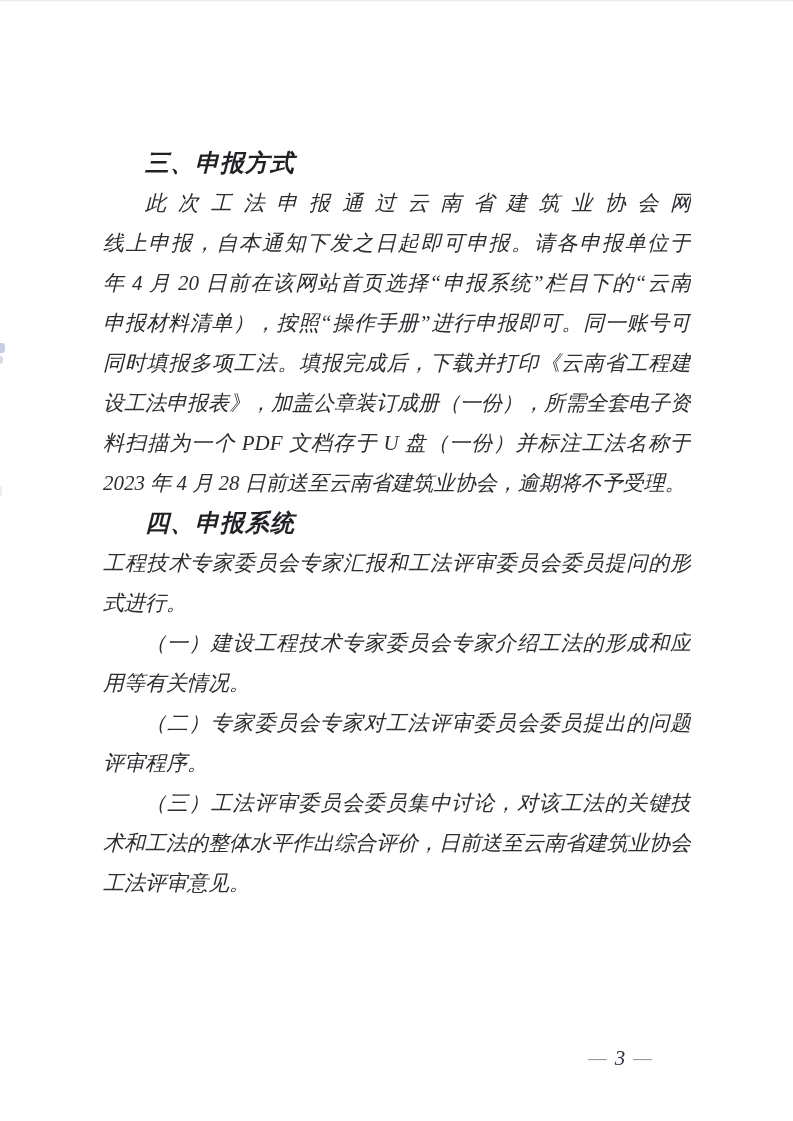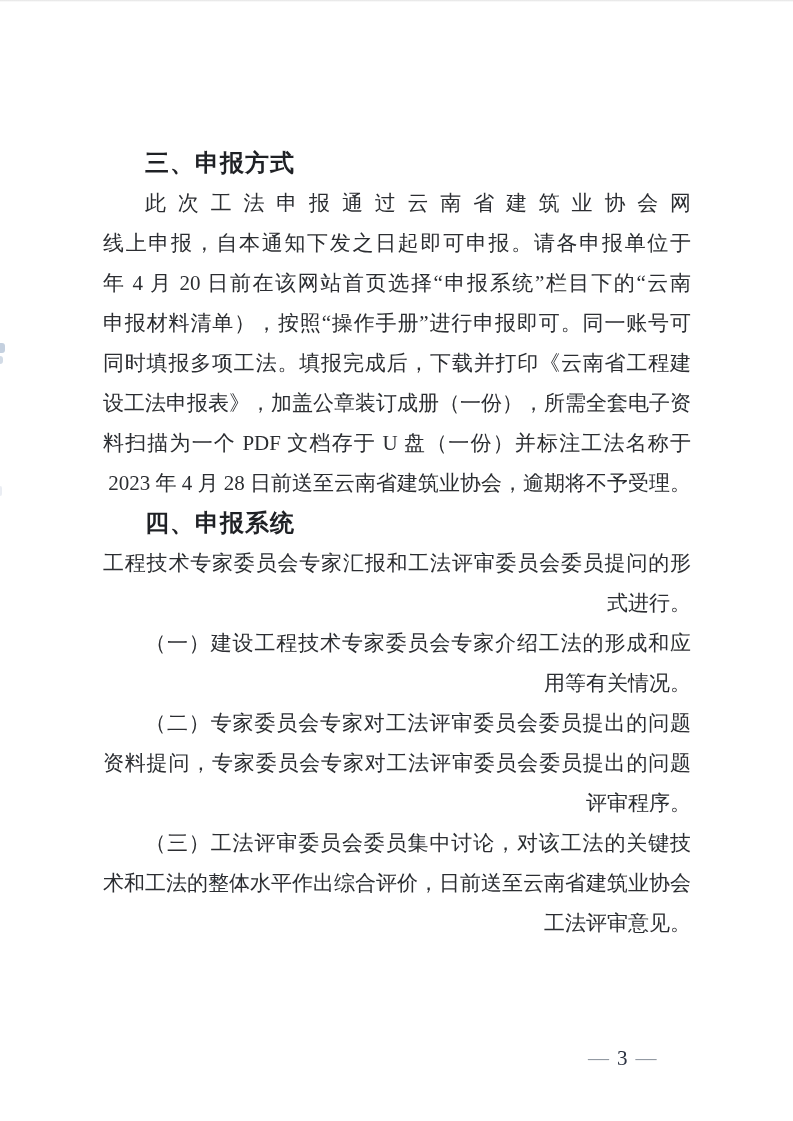--- a/index.html
+++ b/index.html
@@ -8,20 +8,21 @@
     background: #ffffff;
   }
   .page {
     position: relative;
     width: 793px;
     height: 1121px;
     background: #ffffff;
     overflow: hidden;
     font-family: "Liberation Serif", "DejaVu Serif", serif;
     color: #2b2d31;
+    font-style: italic;
   }
   
   .scan-edge-top {
     position: absolute;
     left: 0; top: 0;
     width: 793px; height: 2px;
     background: linear-gradient(to bottom, #e2e2e2, rgba(255,255,255,0));
   }
   
   .scan-mark {
@@ -49,21 +50,21 @@
     margin: 0 0 0 42px;
     color: #1f2125;
     letter-spacing: 1px;
     white-space: nowrap;
   }
   .text-line {
     font-size: 21px;
     line-height: 40px;
     height: 40px;
     overflow: hidden;
-    text-align: right;
+    text-align: left;
   }
   .text-line.fill {
     text-align: justify;
     text-align-last: justify;
     text-justify: inter-character;
   }
   .text-line.indent {
     text-indent: 42px;
   }
   .page-number {
@@ -101,21 +102,20 @@
       <div class="text-line fill">同时填报多项工法。填报完成后，下载并打印《云南省工程建</div>
       <div class="text-line fill">设工法申报表》，加盖公章装订成册（一份），所需全套电子资</div>
       <div class="text-line fill">料扫描为一个 PDF 文档存于 U 盘（一份）并标注工法名称于</div>
       <div class="text-line">2023 年 4 月 28 日前送至云南省建筑业协会，逾期将不予受理。</div>
       <h2 class="section-heading">四、申报系统</h2>
       <div class="text-line fill">工程技术专家委员会专家汇报和工法评审委员会委员提问的形</div>
       <div class="text-line">式进行。</div>
       <div class="text-line indent fill">（一）建设工程技术专家委员会专家介绍工法的形成和应</div>
       <div class="text-line">用等有关情况。</div>
       <div class="text-line indent fill">（二）专家委员会专家对工法评审委员会委员提出的问题</div>
-      <div class="text-line fill">资料提问，专家委员会专家对工法评审委员会委员提出的问题</div>
       <div class="text-line">评审程序。</div>
       <div class="text-line indent fill">（三）工法评审委员会委员集中讨论，对该工法的关键技</div>
       <div class="text-line fill">术和工法的整体水平作出综合评价，日前送至云南省建筑业协会</div>
       <div class="text-line">工法评审意见。</div>
     </main>
 
   <div class="page-number">
     <span class="dash">—</span><span class="num">3</span><span class="dash">—</span>
   </div>
 </div>

